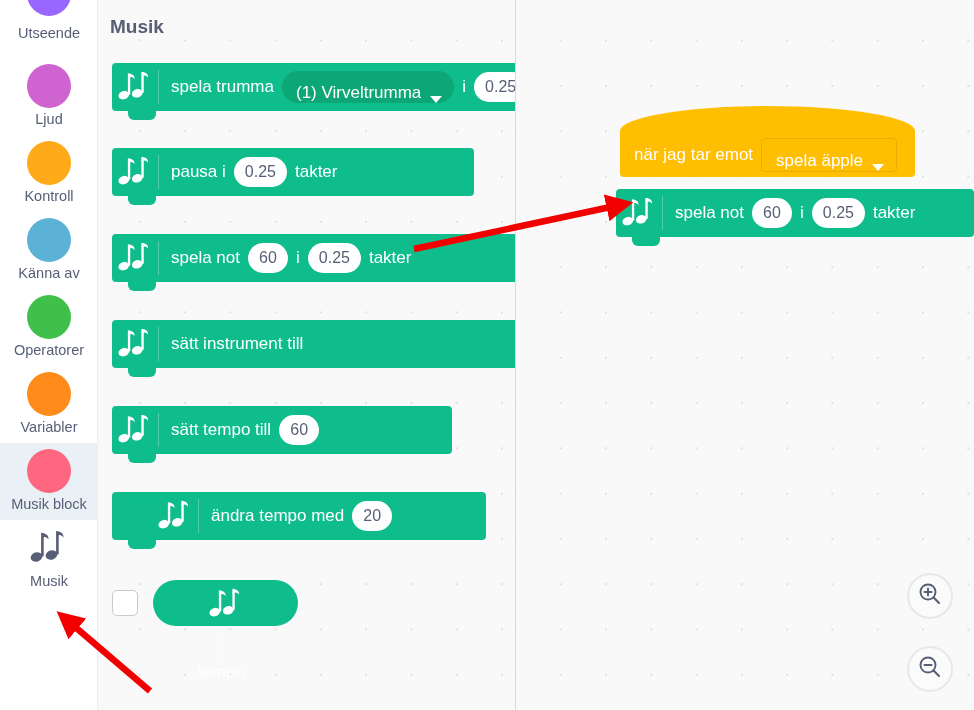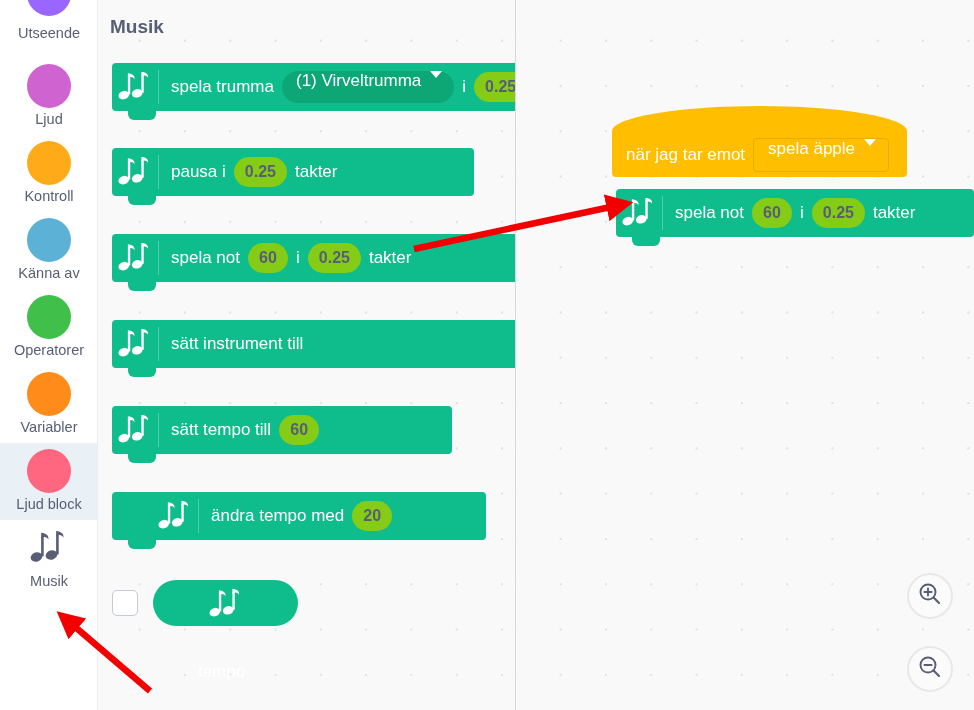--- a/index.html
+++ b/index.html
@@ -141,29 +141,28 @@
   }
   .block .btext { margin-right: 8px; }
   .block .btext:first-child { margin-left: 14px; }
 
   
   .num-field {
     display: inline-flex; align-items: center; justify-content: center;
     min-width: 40px; height: 30px;
     padding: 0 11px;
     margin-right: 8px;
-    background: #84cc16;
+    background: #ffffff;
     border-radius: 15px;
     color: #575e75;
     font-size: 16px;
-    font-weight: bold;
   }
   
   .dd-field {
-    display: inline-flex; align-items: flex-start;
+    display: inline-flex; align-items: flex-end;
     height: 32px;
     padding: 0 12px 0 14px;
     margin-right: 8px;
     border-radius: 16px;
     font-size: 17px;
     color: #ffffff;
   }
   .dd-field.music { background: #0da675; }
   .dd-field.events {
     background: #ffbf00;
@@ -257,21 +256,21 @@
       <span class="cat-label">Operatorer</span>
     </div>
 
     <div class="cat-item">
       <span class="cat-dot" style="background:#ff8c1a;"></span>
       <span class="cat-label">Variabler</span>
     </div>
 
     <div class="cat-item selected">
       <span class="cat-dot" style="background:#ff6680;"></span>
-      <span class="cat-label">Ljud block</span>
+      <span class="cat-label">Musik block</span>
     </div>
 
     <div class="cat-item">
       <span class="cat-icon-notes">
         <svg width="40" height="34" viewBox="0 0 40 34" aria-hidden="true">
           <g fill="#575e75">
             <ellipse cx="7.5" cy="26" rx="6" ry="4.6" transform="rotate(-17 7.5 26)"></ellipse>
             <rect x="12.1" y="5.5" width="2.6" height="19.8"></rect>
             <path d="M12.1 6.6 L12.1 1.8 C17.6 2.6 20 4.6 19.4 8.6 C18.2 5.6 15.4 5.4 12.1 6.6 Z"></path>
             <ellipse cx="22.5" cy="24" rx="6" ry="4.6" transform="rotate(-17 22.5 24)"></ellipse>
@@ -435,21 +434,21 @@
       <span class="icon-sep"></span>
       <span class="btext">tempo</span>
     </div>
   </div>
 
   <div id="palette-divider"></div>
 
   <div id="workspace">
     <div id="workspace-dots"></div>
 
-    <div class="block events hat" style="left:96px; top:132px; width:295px; height:45px;">
+    <div class="block events hat" style="left:104px; top:132px; width:295px; height:45px;">
       <span class="hat-cap"></span>
       <span class="btext" style="margin-left:14px;">när jag tar emot</span>
       <span class="dd-field events">
         <span>spela äpple</span>
         <span class="dd-caret"></span>
       </span>
     </div>
 
     <div class="block music" style="left:100px; top:189px; width:358px;">
       <span class="notch-top"></span>

